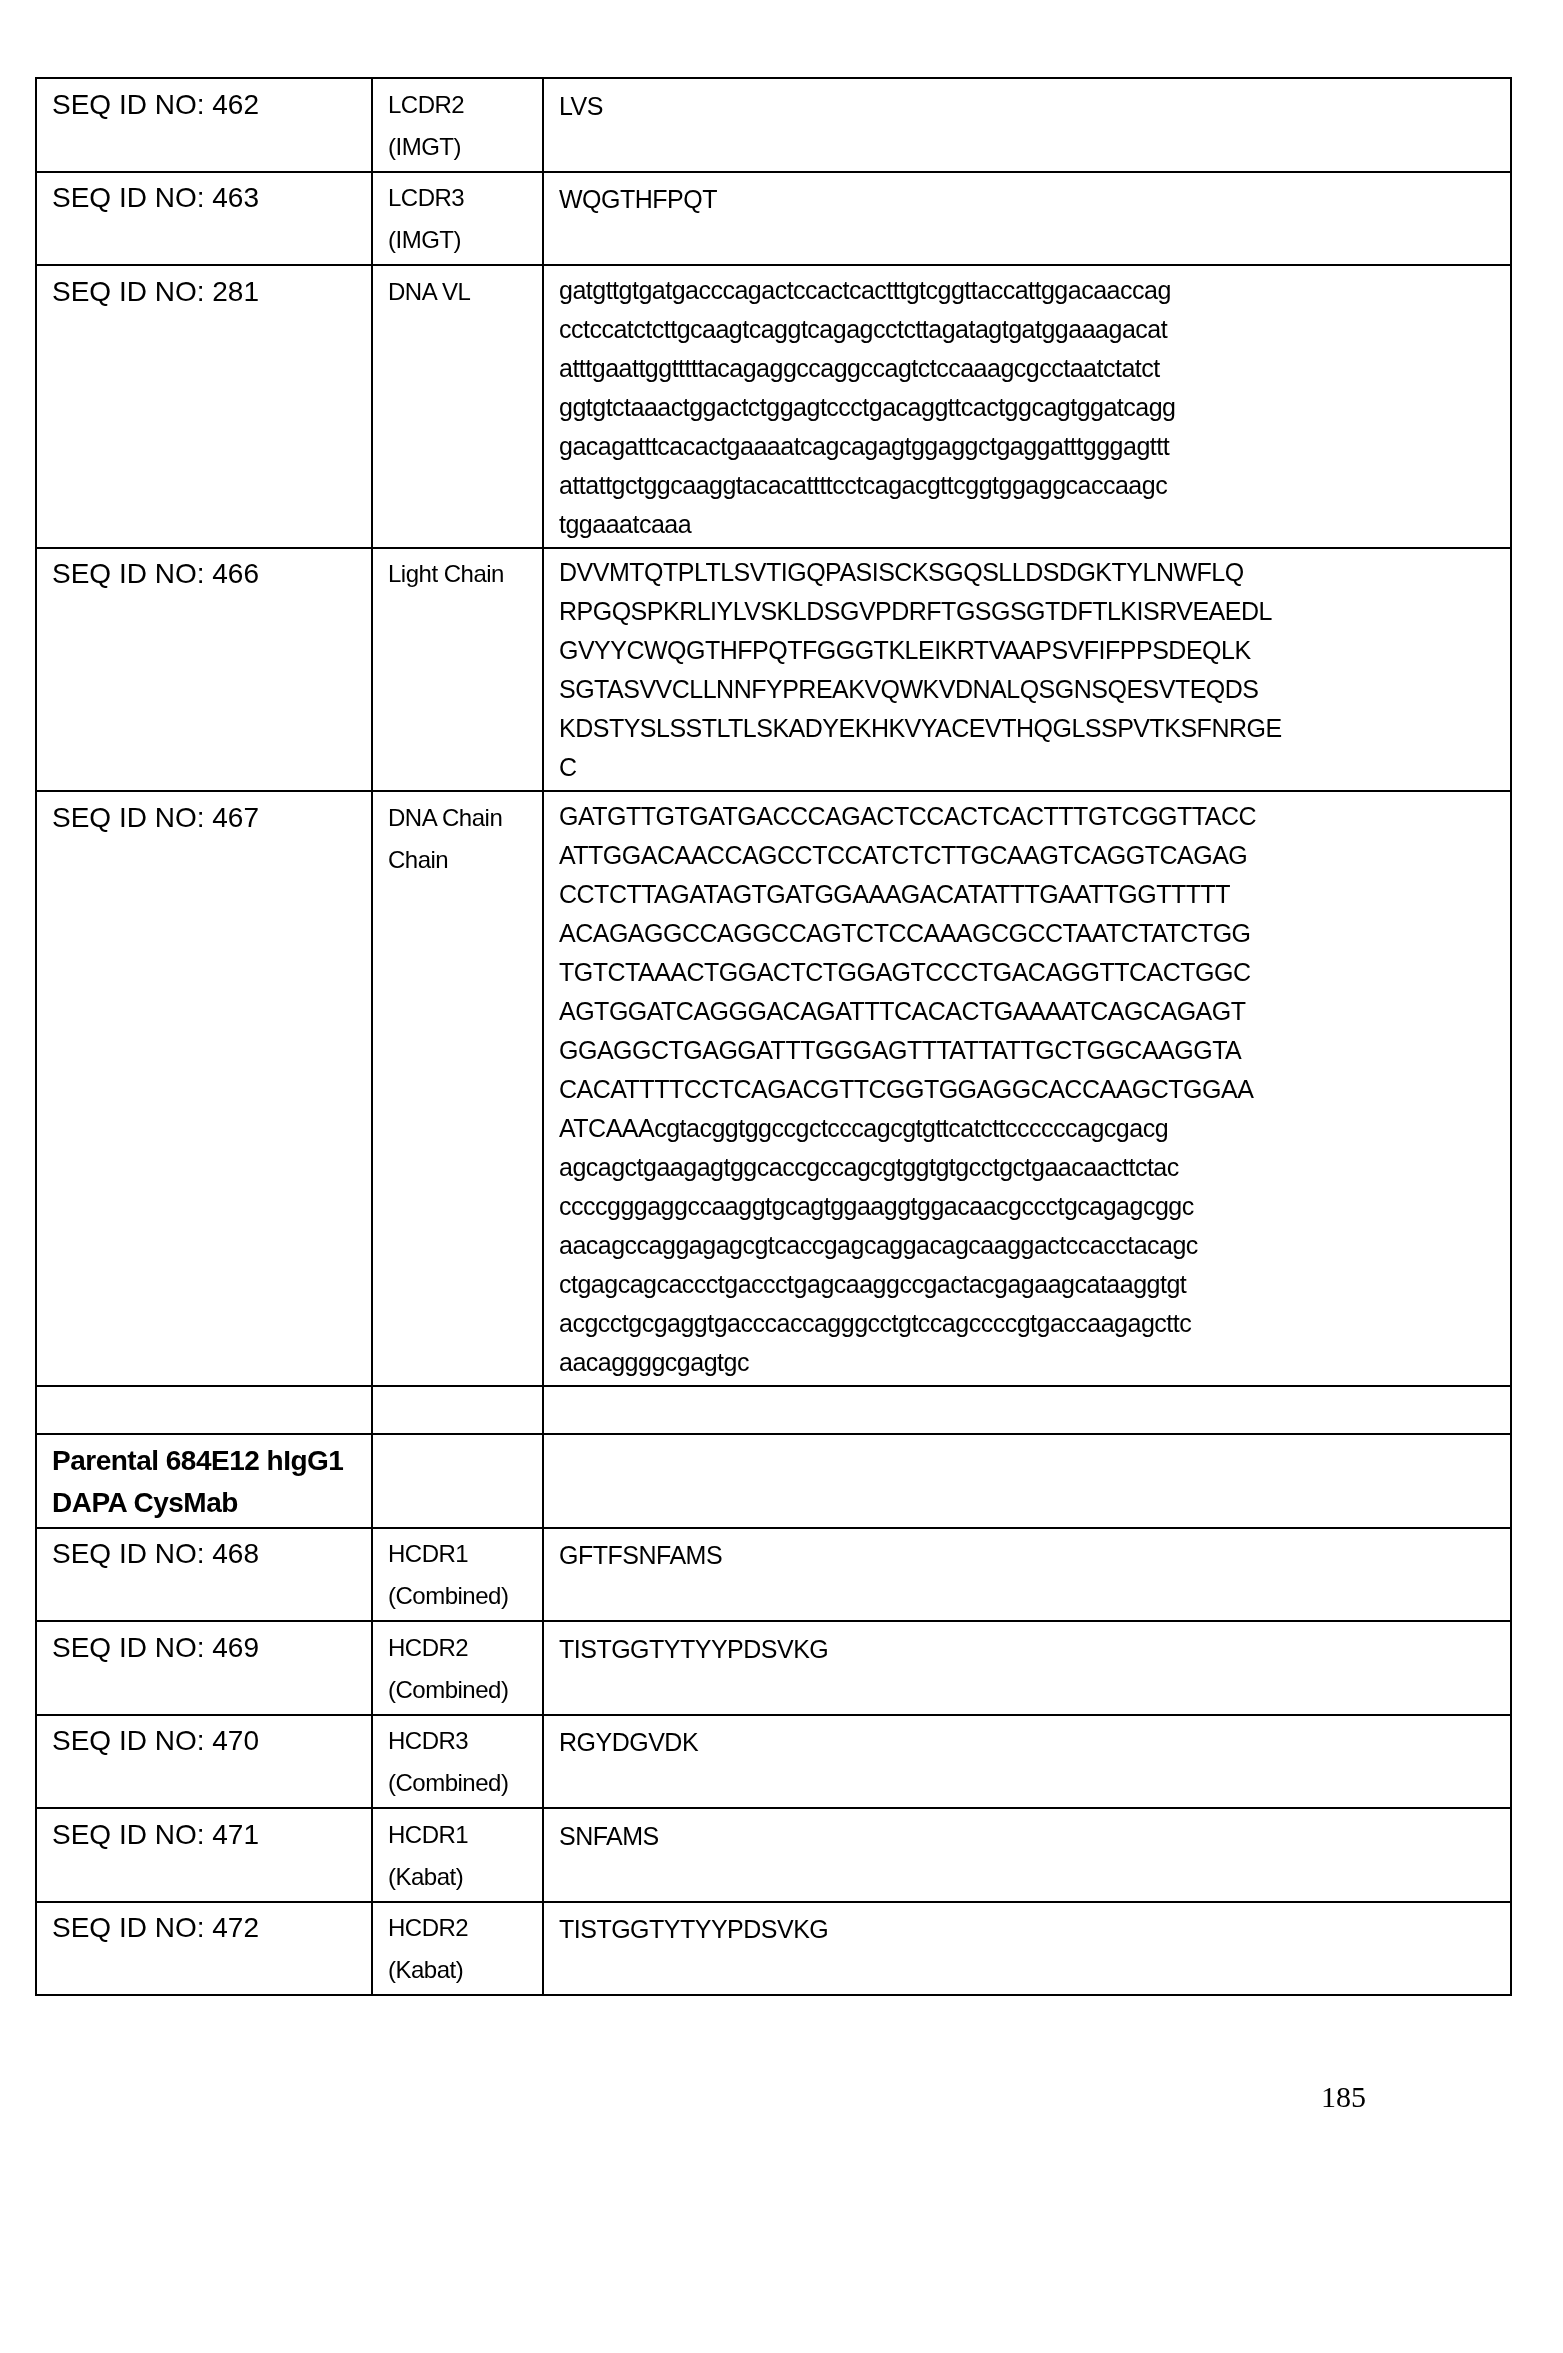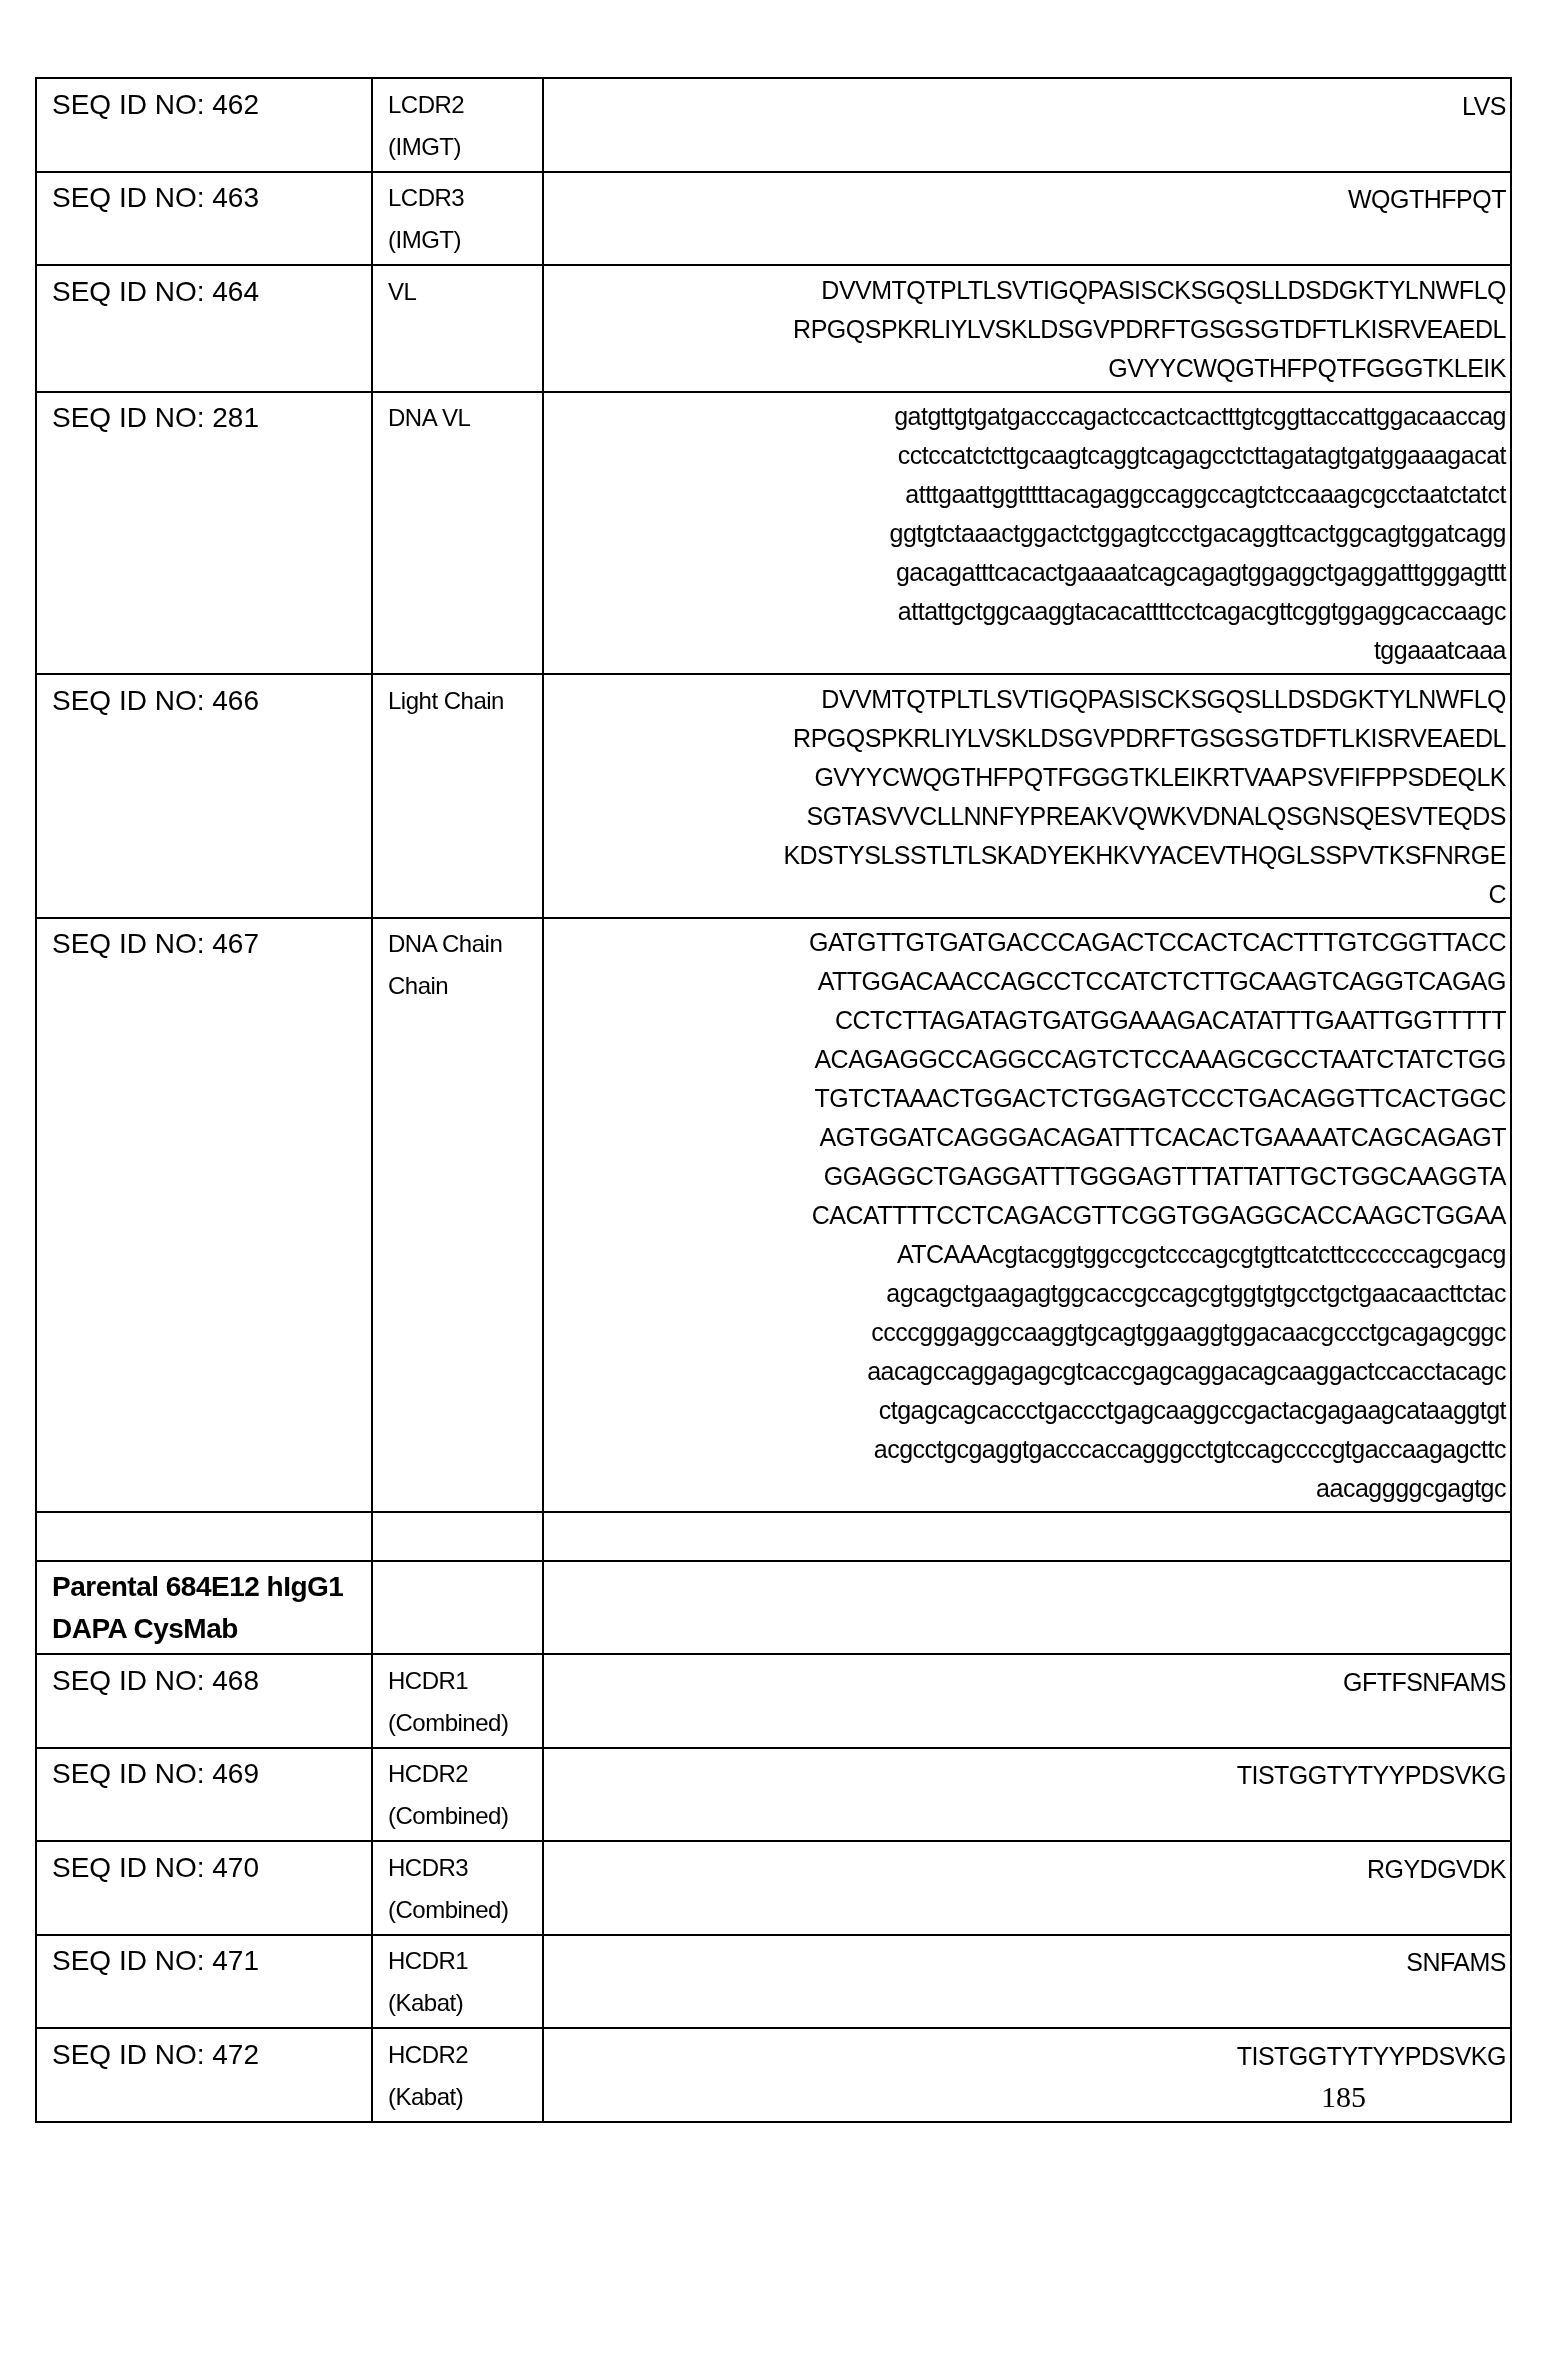--- a/index.html
+++ b/index.html
@@ -11,21 +11,21 @@
     .seq-table td {
       border: 2.3px solid #000; vertical-align: top;
       padding: 4.5px 15px 3px 15px;
       font-size: 28px; line-height: 42px;
     }
     .col-id { width: 336px; }
     .col-type { width: 171px; }
     .col-seq { width: auto; }
     .seq-table td.seq-cell {
       font-size: 25px; line-height: 39px; word-break: break-all;
-      padding-left: 15px; padding-right: 4px; text-align: right;
+      padding-left: 15px; padding-right: 4px;
     }
     .seq-table td.seq-cell.short { padding-top: 7.5px; }
     .seq-line { display: block; white-space: nowrap; letter-spacing: -0.5px; }
     .seq-table td.type-cell { font-size: 24px; }
     .empty-row td { height: 39px; }
     .section-title { font-weight: bold; }
     .page-number {
       position: absolute; left: 0; width: 1366px; top: 2080px;
       text-align: right; font-family: "Liberation Serif", "DejaVu Serif", serif; font-size: 30px;
     }
@@ -51,31 +51,20 @@
         </td>
       </tr>
       <tr>
         <td>SEQ ID NO: 463</td>
         <td class="type-cell">
           <span class="seq-line">LCDR3</span>
           <span class="seq-line">(IMGT)</span>
         </td>
         <td class="seq-cell short">
           <span class="seq-line">WQGTHFPQT</span>
-        </td>
-      </tr>
-      <tr>
-        <td>SEQ ID NO: 464</td>
-        <td class="type-cell">
-          <span class="seq-line">VL</span>
-        </td>
-        <td class="seq-cell">
-          <span class="seq-line">DVVMTQTPLTLSVTIGQPASISCKSGQSLLDSDGKTYLNWFLQ</span>
-          <span class="seq-line">RPGQSPKRLIYLVSKLDSGVPDRFTGSGSGTDFTLKISRVEAEDL</span>
-          <span class="seq-line">GVYYCWQGTHFPQTFGGGTKLEIK</span>
         </td>
       </tr>
       <tr>
         <td>SEQ ID NO: 281</td>
         <td class="type-cell">
           <span class="seq-line">DNA VL</span>
         </td>
         <td class="seq-cell">
           <span class="seq-line">gatgttgtgatgacccagactccactcactttgtcggttaccattggacaaccag</span>
           <span class="seq-line">cctccatctcttgcaagtcaggtcagagcctcttagatagtgatggaaagacat</span>

